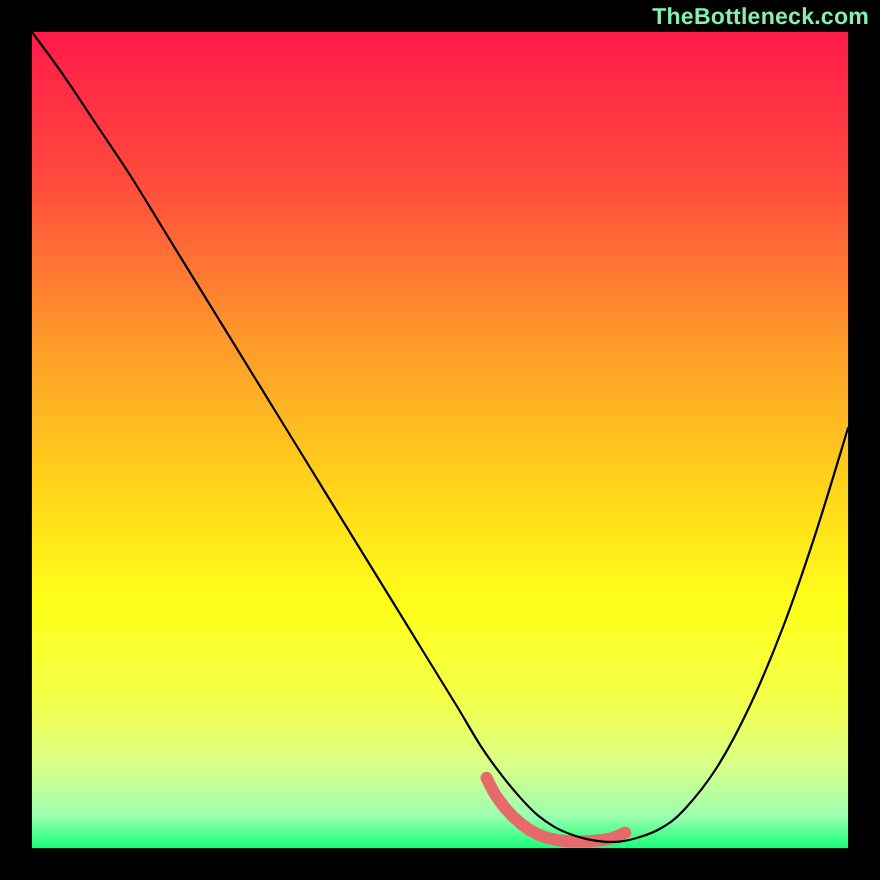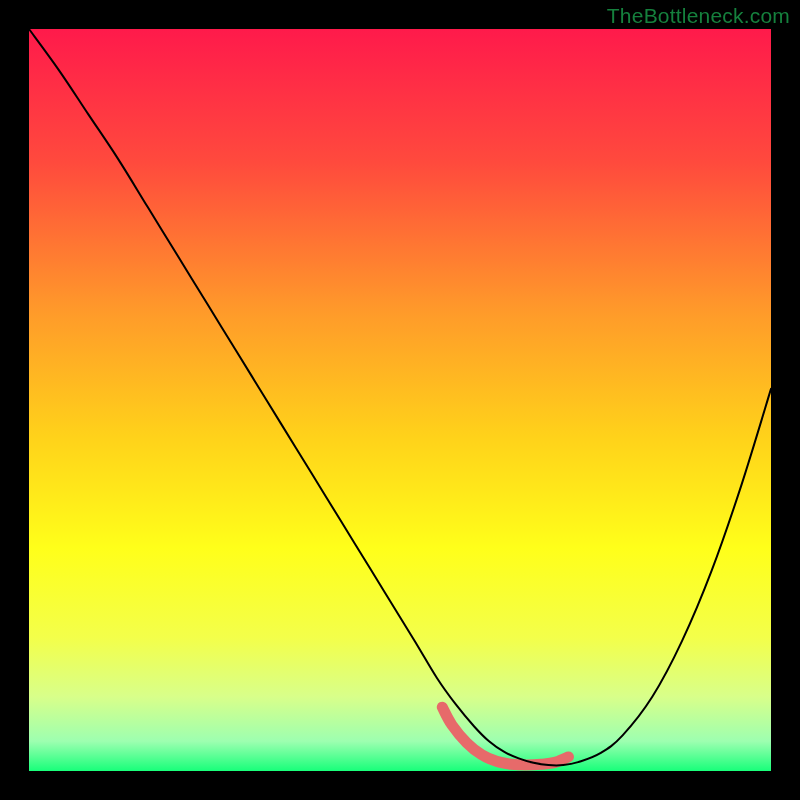--- a/index.html
+++ b/index.html
@@ -24,23 +24,23 @@
     left: 29px;
     top: 29px;
     width: 742px;
     height: 742px;
     
   }
   .watermark {
     position: absolute;
     top: 4px;
     right: 10px;
-    color: #15803d;
+    color: #86efac;
     font-size: 21px;
-    font-weight: 400;
+    font-weight: 700;
     letter-spacing: 0.2px;
   }
   svg.curve {
     position: absolute;
     left: 0;
     top: 0;
     width: 742px;
     height: 742px;
     overflow: visible;
   }

